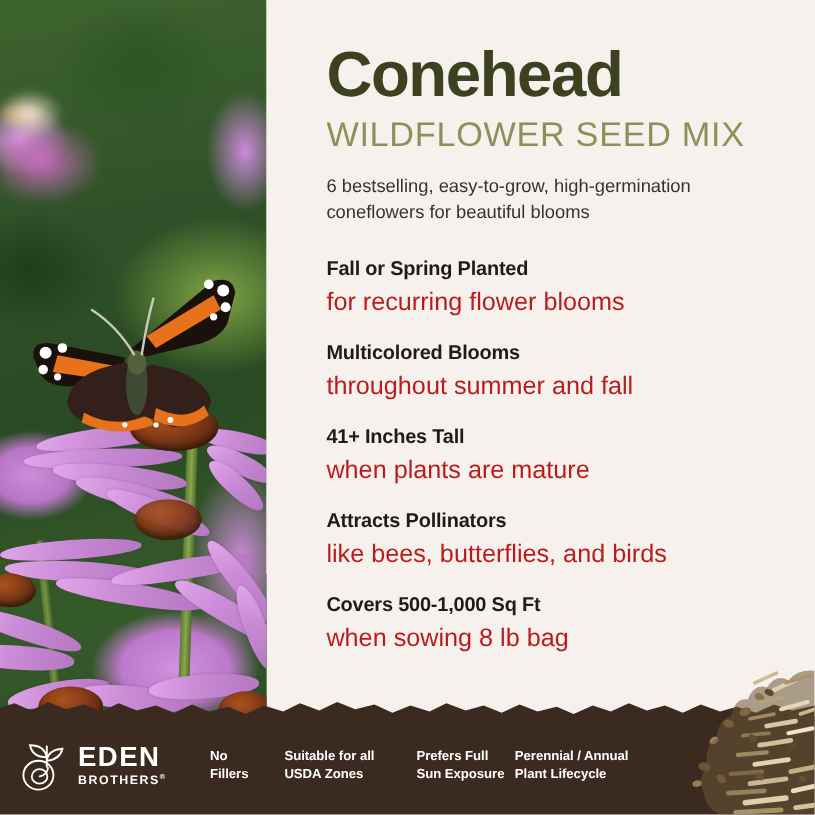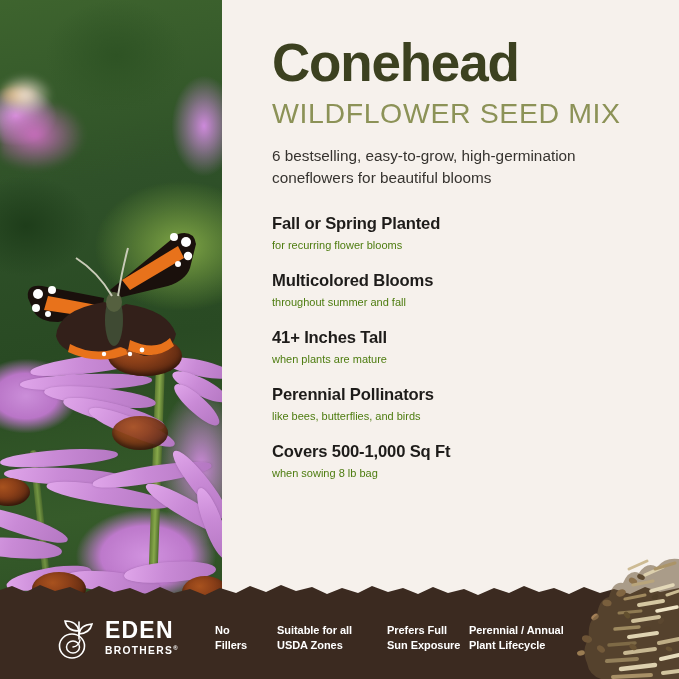--- a/index.html
+++ b/index.html
@@ -105,42 +105,42 @@
   #features { margin-top:24px; }
   .feature { margin-bottom:19px; }
   .f-head {
     font-size:16.6px;
     font-weight:bold;
     color:#1e1c1a;
     letter-spacing:-.15px;
     line-height:1.25;
   }
   .f-sub {
-    font-size:11px;
-    color:#4d7c0f;
+    font-size:21px;
+    color:#b91c1c;
     line-height:1.3;
     margin-top:3px;
   }
 
   
   #footer {
     position:absolute; left:0; bottom:0;
     width:679px; height:82px;
     background:#3b2a20;
     overflow:visible;
   }
   #tornedge {
     position:absolute; left:0; top:-16px;
     width:679px; height:20px;
     display:block;
   }
   #footer-inner {
     position:absolute; left:0; top:0;
     width:629px; height:82px;
-    display:flex; align-items:center;padding-left:40px;
+    display:flex; align-items:center;
   }
   #logo {
     display:flex; align-items:center;
     margin-left:15px; width:128px;
   }
   #logo-mark { width:44px; height:44px; flex:0 0 44px; }
   #logo-words { margin-left:6px; color:#fff; }
   #logo-eden {
     font-size:23px; font-weight:bold; letter-spacing:1.2px; line-height:1;
   }
@@ -256,21 +256,21 @@
       </div>
       <div class="feature">
         <div class="f-head">Multicolored Blooms</div>
         <div class="f-sub">throughout summer and fall</div>
       </div>
       <div class="feature">
         <div class="f-head">41+ Inches Tall</div>
         <div class="f-sub">when plants are mature</div>
       </div>
       <div class="feature">
-        <div class="f-head">Perennial Pollinators</div>
+        <div class="f-head">Attracts Pollinators</div>
         <div class="f-sub">like bees, butterflies, and birds</div>
       </div>
       <div class="feature">
         <div class="f-head">Covers 500-1,000 Sq Ft</div>
         <div class="f-sub">when sowing 8 lb bag</div>
       </div>
     </div>
   </div>
 
   <div id="footer">

